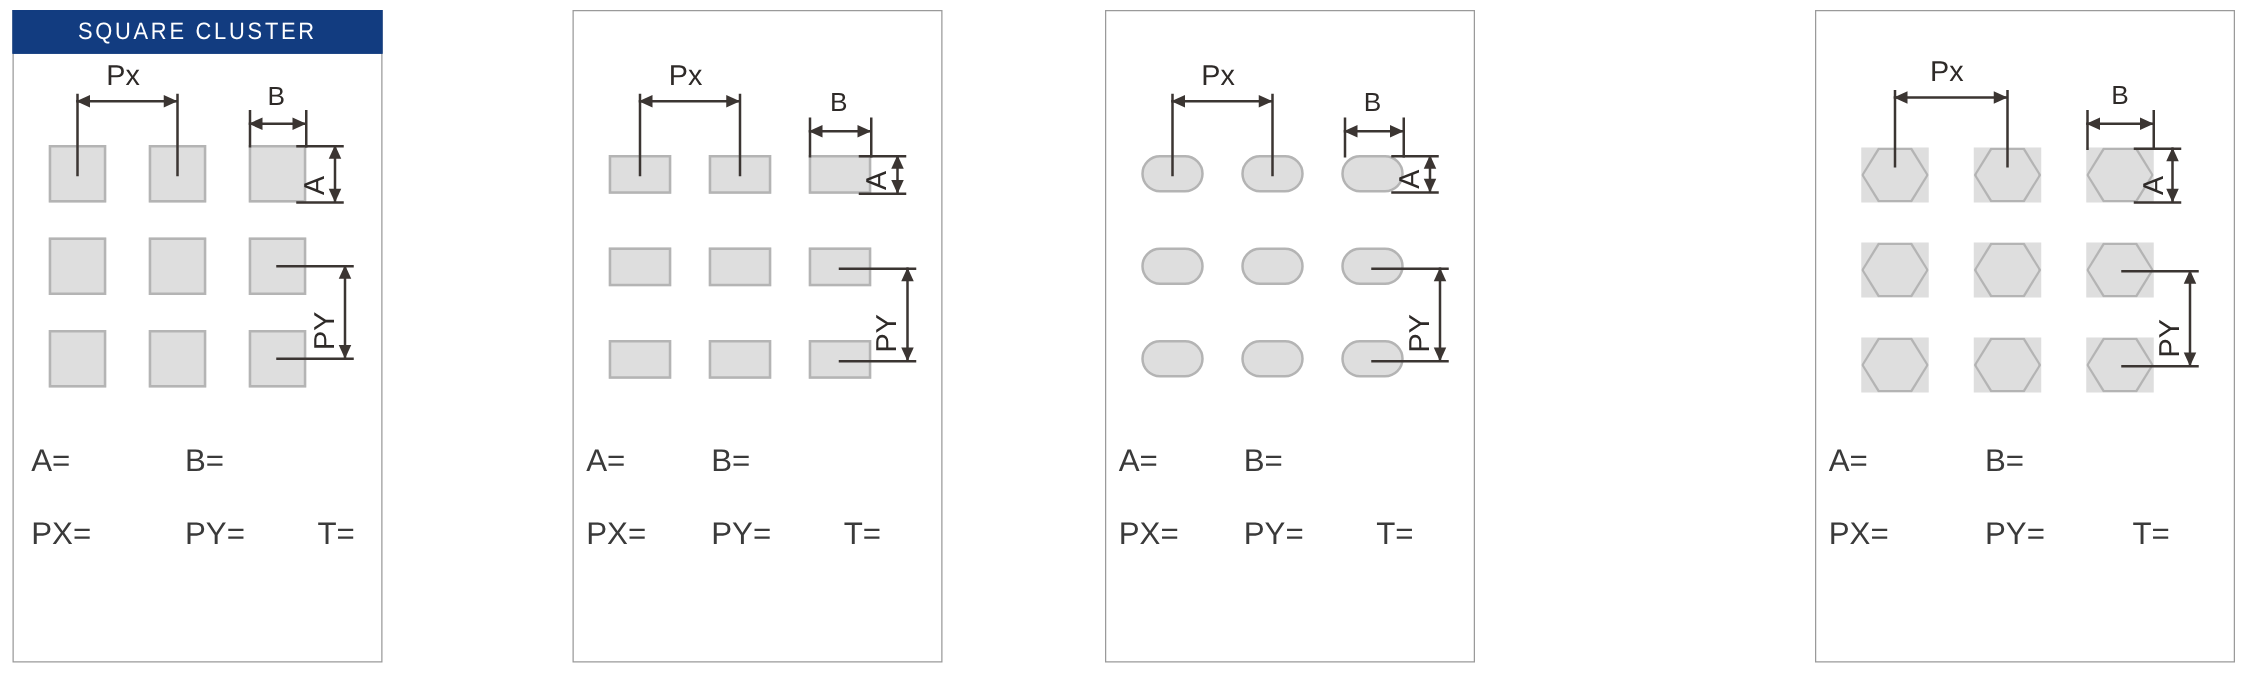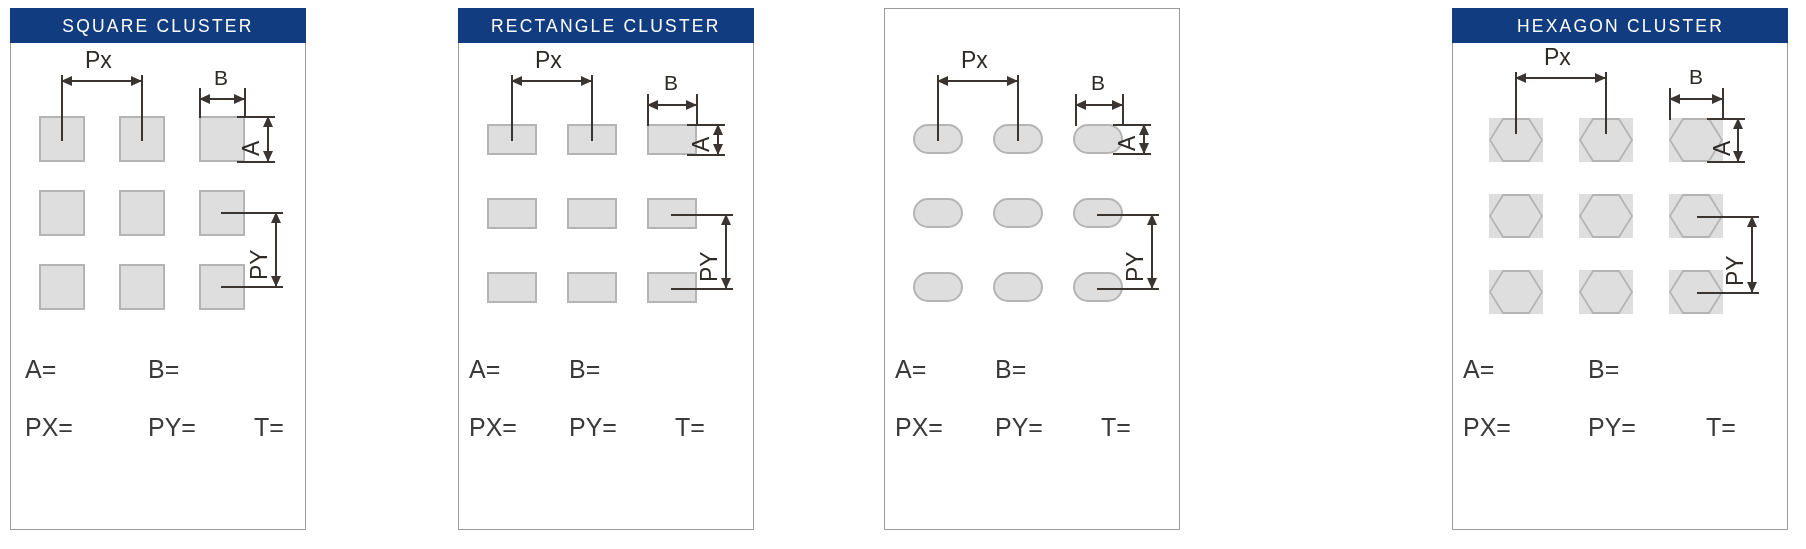--- a/index.html
+++ b/index.html
@@ -154,23 +154,20 @@
 
       <div class="field" style="left:14px;top:313px;">A=</div>
       <div class="field" style="left:137px;top:313px;">B=</div>
       <div class="field" style="left:14px;top:371px;">PX=</div>
       <div class="field" style="left:137px;top:371px;">PY=</div>
       <div class="field" style="left:243px;top:371px;">T=</div>
     </div>
   </div>
 
   <div class="panel p2">
-    <div class="panel-header">
-      <span class="title">RECTANGLE CLUSTER</span>
-    </div>
     <div class="canvas">
 
       <div class="shape rect" style="left:28px;top:82px;"></div>
       <div class="shape rect" style="left:108px;top:82px;"></div>
       <div class="shape rect" style="left:188px;top:82px;"></div>
 
       <div class="shape rect" style="left:28px;top:156px;"></div>
       <div class="shape rect" style="left:108px;top:156px;"></div>
       <div class="shape rect" style="left:188px;top:156px;"></div>
 
@@ -259,23 +256,20 @@
 
       <div class="field" style="left:10px;top:313px;">A=</div>
       <div class="field" style="left:110px;top:313px;">B=</div>
       <div class="field" style="left:10px;top:371px;">PX=</div>
       <div class="field" style="left:110px;top:371px;">PY=</div>
       <div class="field" style="left:216px;top:371px;">T=</div>
     </div>
   </div>
 
   <div class="panel p4">
-    <div class="panel-header">
-      <span class="title">HEXAGON CLUSTER</span>
-    </div>
     <div class="canvas">
 
       <div class="shape hex" style="left:36px;top:76px;">
           <div class="hexinner"></div>
         </div>
       <div class="shape hex" style="left:126px;top:76px;">
           <div class="hexinner"></div>
         </div>
       <div class="shape hex" style="left:216px;top:76px;">
           <div class="hexinner"></div>

